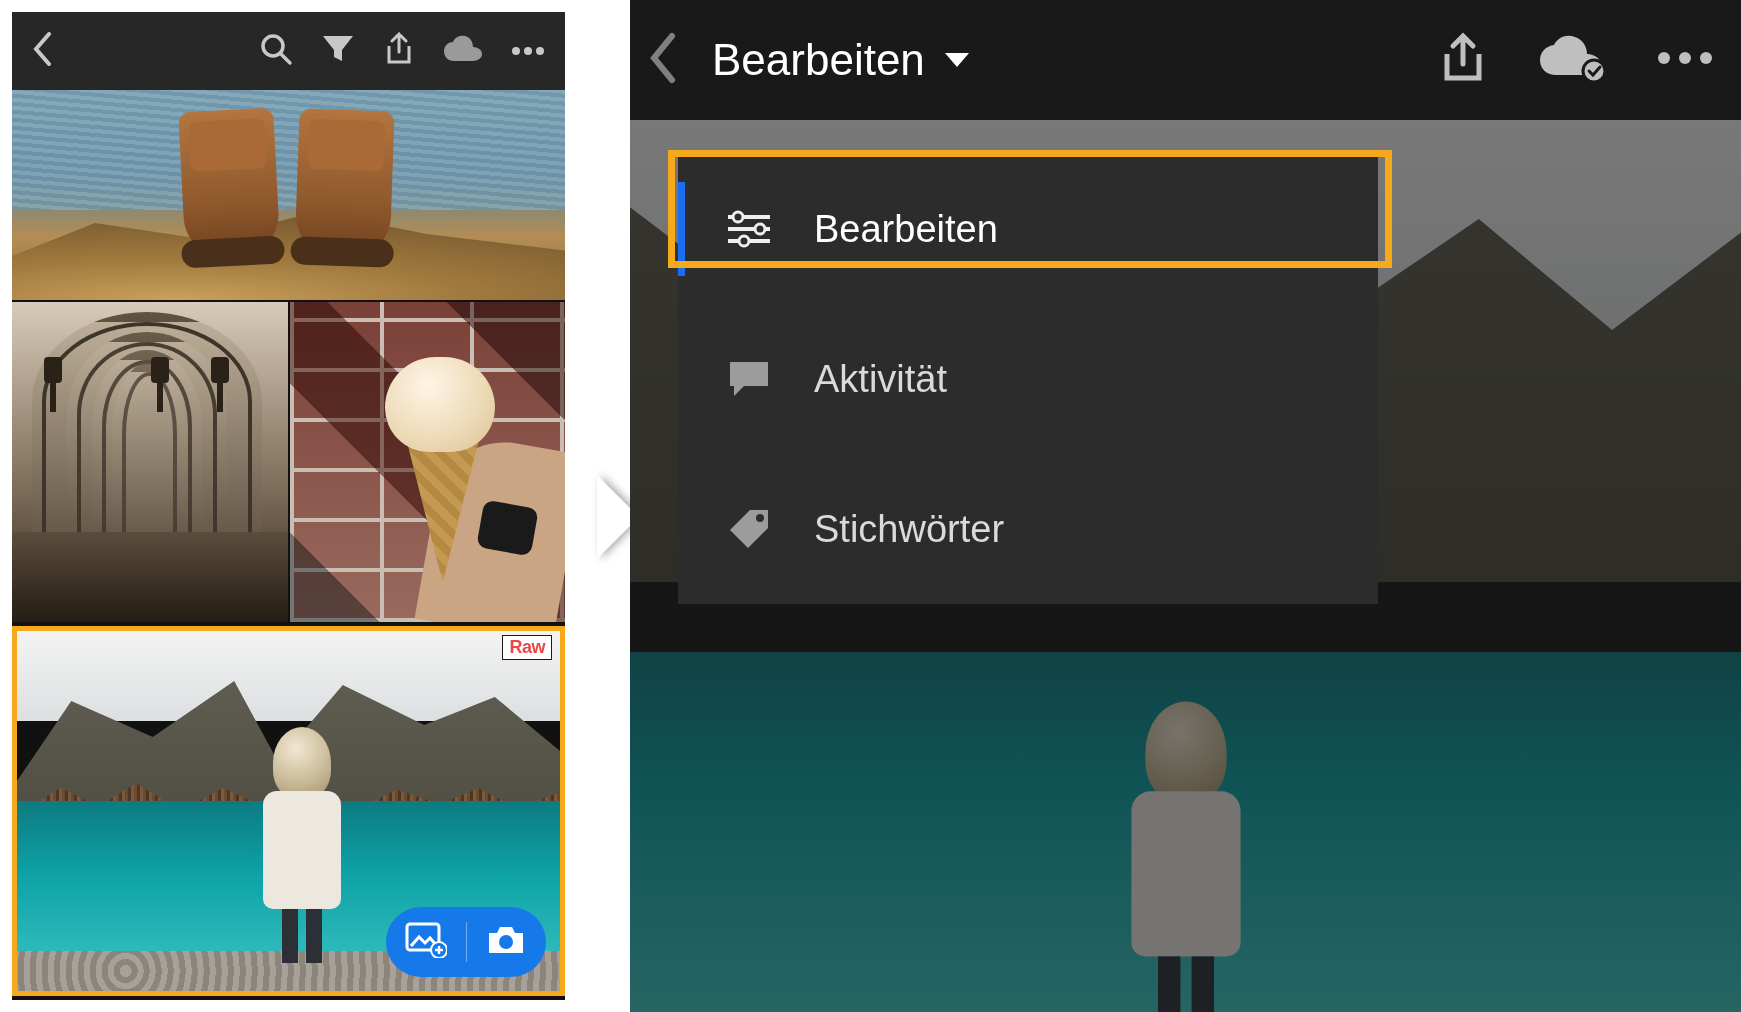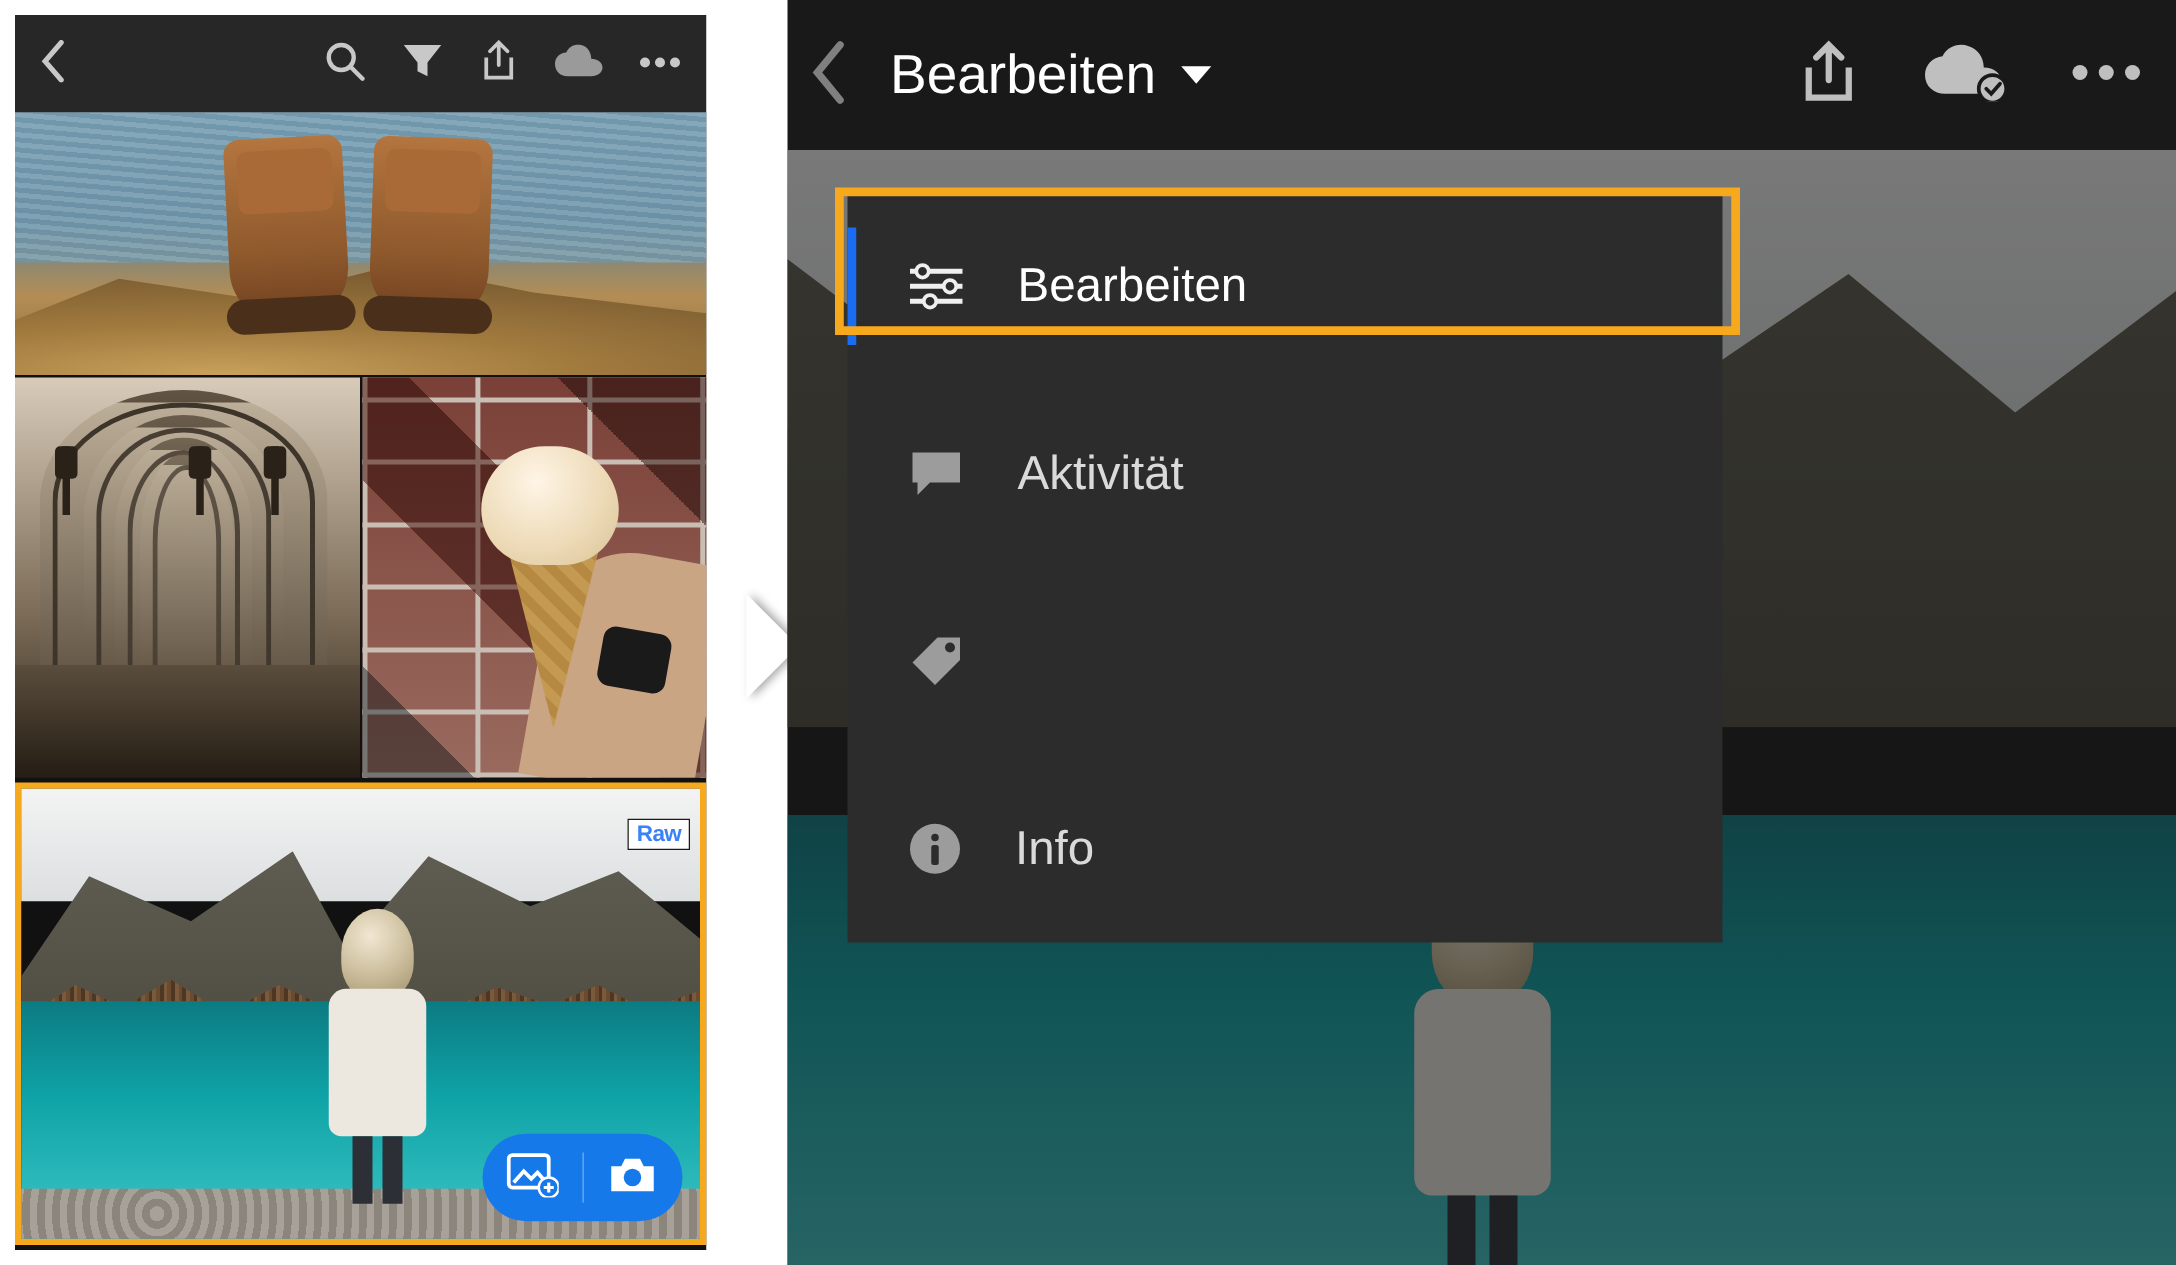--- a/index.html
+++ b/index.html
@@ -120,22 +120,22 @@
     .shore{position:absolute;left:0;right:0;bottom:0;height:40px;
       background:repeating-radial-gradient(circle at 20% 50%,#a8a199 0 6px,#8b857c 6px 12px);}
     .person{position:absolute;left:245px;bottom:28px;width:80px;}
     .hair{width:58px;height:72px;margin:0 auto;border-radius:50% 50% 40% 40%;
       background:radial-gradient(circle at 40% 30%,#f1e7d2,#cdbf9e 50%,#a08f6a 100%);}
     .sweater{width:78px;height:118px;margin:-8px auto 0;border-radius:14px 14px 10px 10px;
       background:#ece8e0;}
     .legs{display:flex;justify-content:center;gap:8px;}
     .legs div{width:16px;height:54px;background:#2c2f36;}
     .raw-badge{
-      position:absolute;right:8px;top:24px;background:#fff;border:1px solid #1a1a1a;
-      font-size:18px;font-weight:600;color:#3b82f6;padding:1px 6px;letter-spacing:-.5px;
+      position:absolute;right:8px;top:4px;background:#fff;border:1px solid #1a1a1a;
+      font-size:18px;font-weight:600;color:#ef4444;padding:1px 6px;letter-spacing:-.5px;
     }
     .fab{
       position:absolute;right:14px;bottom:14px;height:70px;width:160px;border-radius:35px;
       background:#1679e9;display:flex;align-items:center;justify-content:space-evenly;
     }
     .fab-sep{width:1px;height:40px;background:rgba(255,255,255,.4);}
     .fab svg{fill:#fff;}
 
     
     .arrow {
@@ -374,26 +374,19 @@
       <svg width="46" height="42" viewBox="0 0 46 42">
           <path d="M4 4h38v24H18l-10 10V28H4Z"></path>
         </svg>
       <span>Aktivität</span>
     </div>
     <div class="menu-row">
       <svg width="46" height="46" viewBox="0 0 46 46">
           <path d="M24 4 4 24l18 18 20-20V4Z"></path>
           <circle cx="34" cy="12" r="4" fill="#2c2c2c"></circle>
         </svg>
-    </div>
-    <div class="menu-row">
-      <svg width="44" height="44" viewBox="0 0 44 44">
-          <circle cx="22" cy="22" r="20"></circle>
-          <circle cx="22" cy="13" r="3" fill="#2c2c2c"></circle>
-          <rect x="19" y="19" width="6" height="16" rx="2" fill="#2c2c2c"></rect>
-        </svg>
-      <span>Info</span>
+      <span>Stichwörter</span>
     </div>
   </div>
 
   <div class="highlight-frame"></div>
 
 </div>
 
 </body></html>

